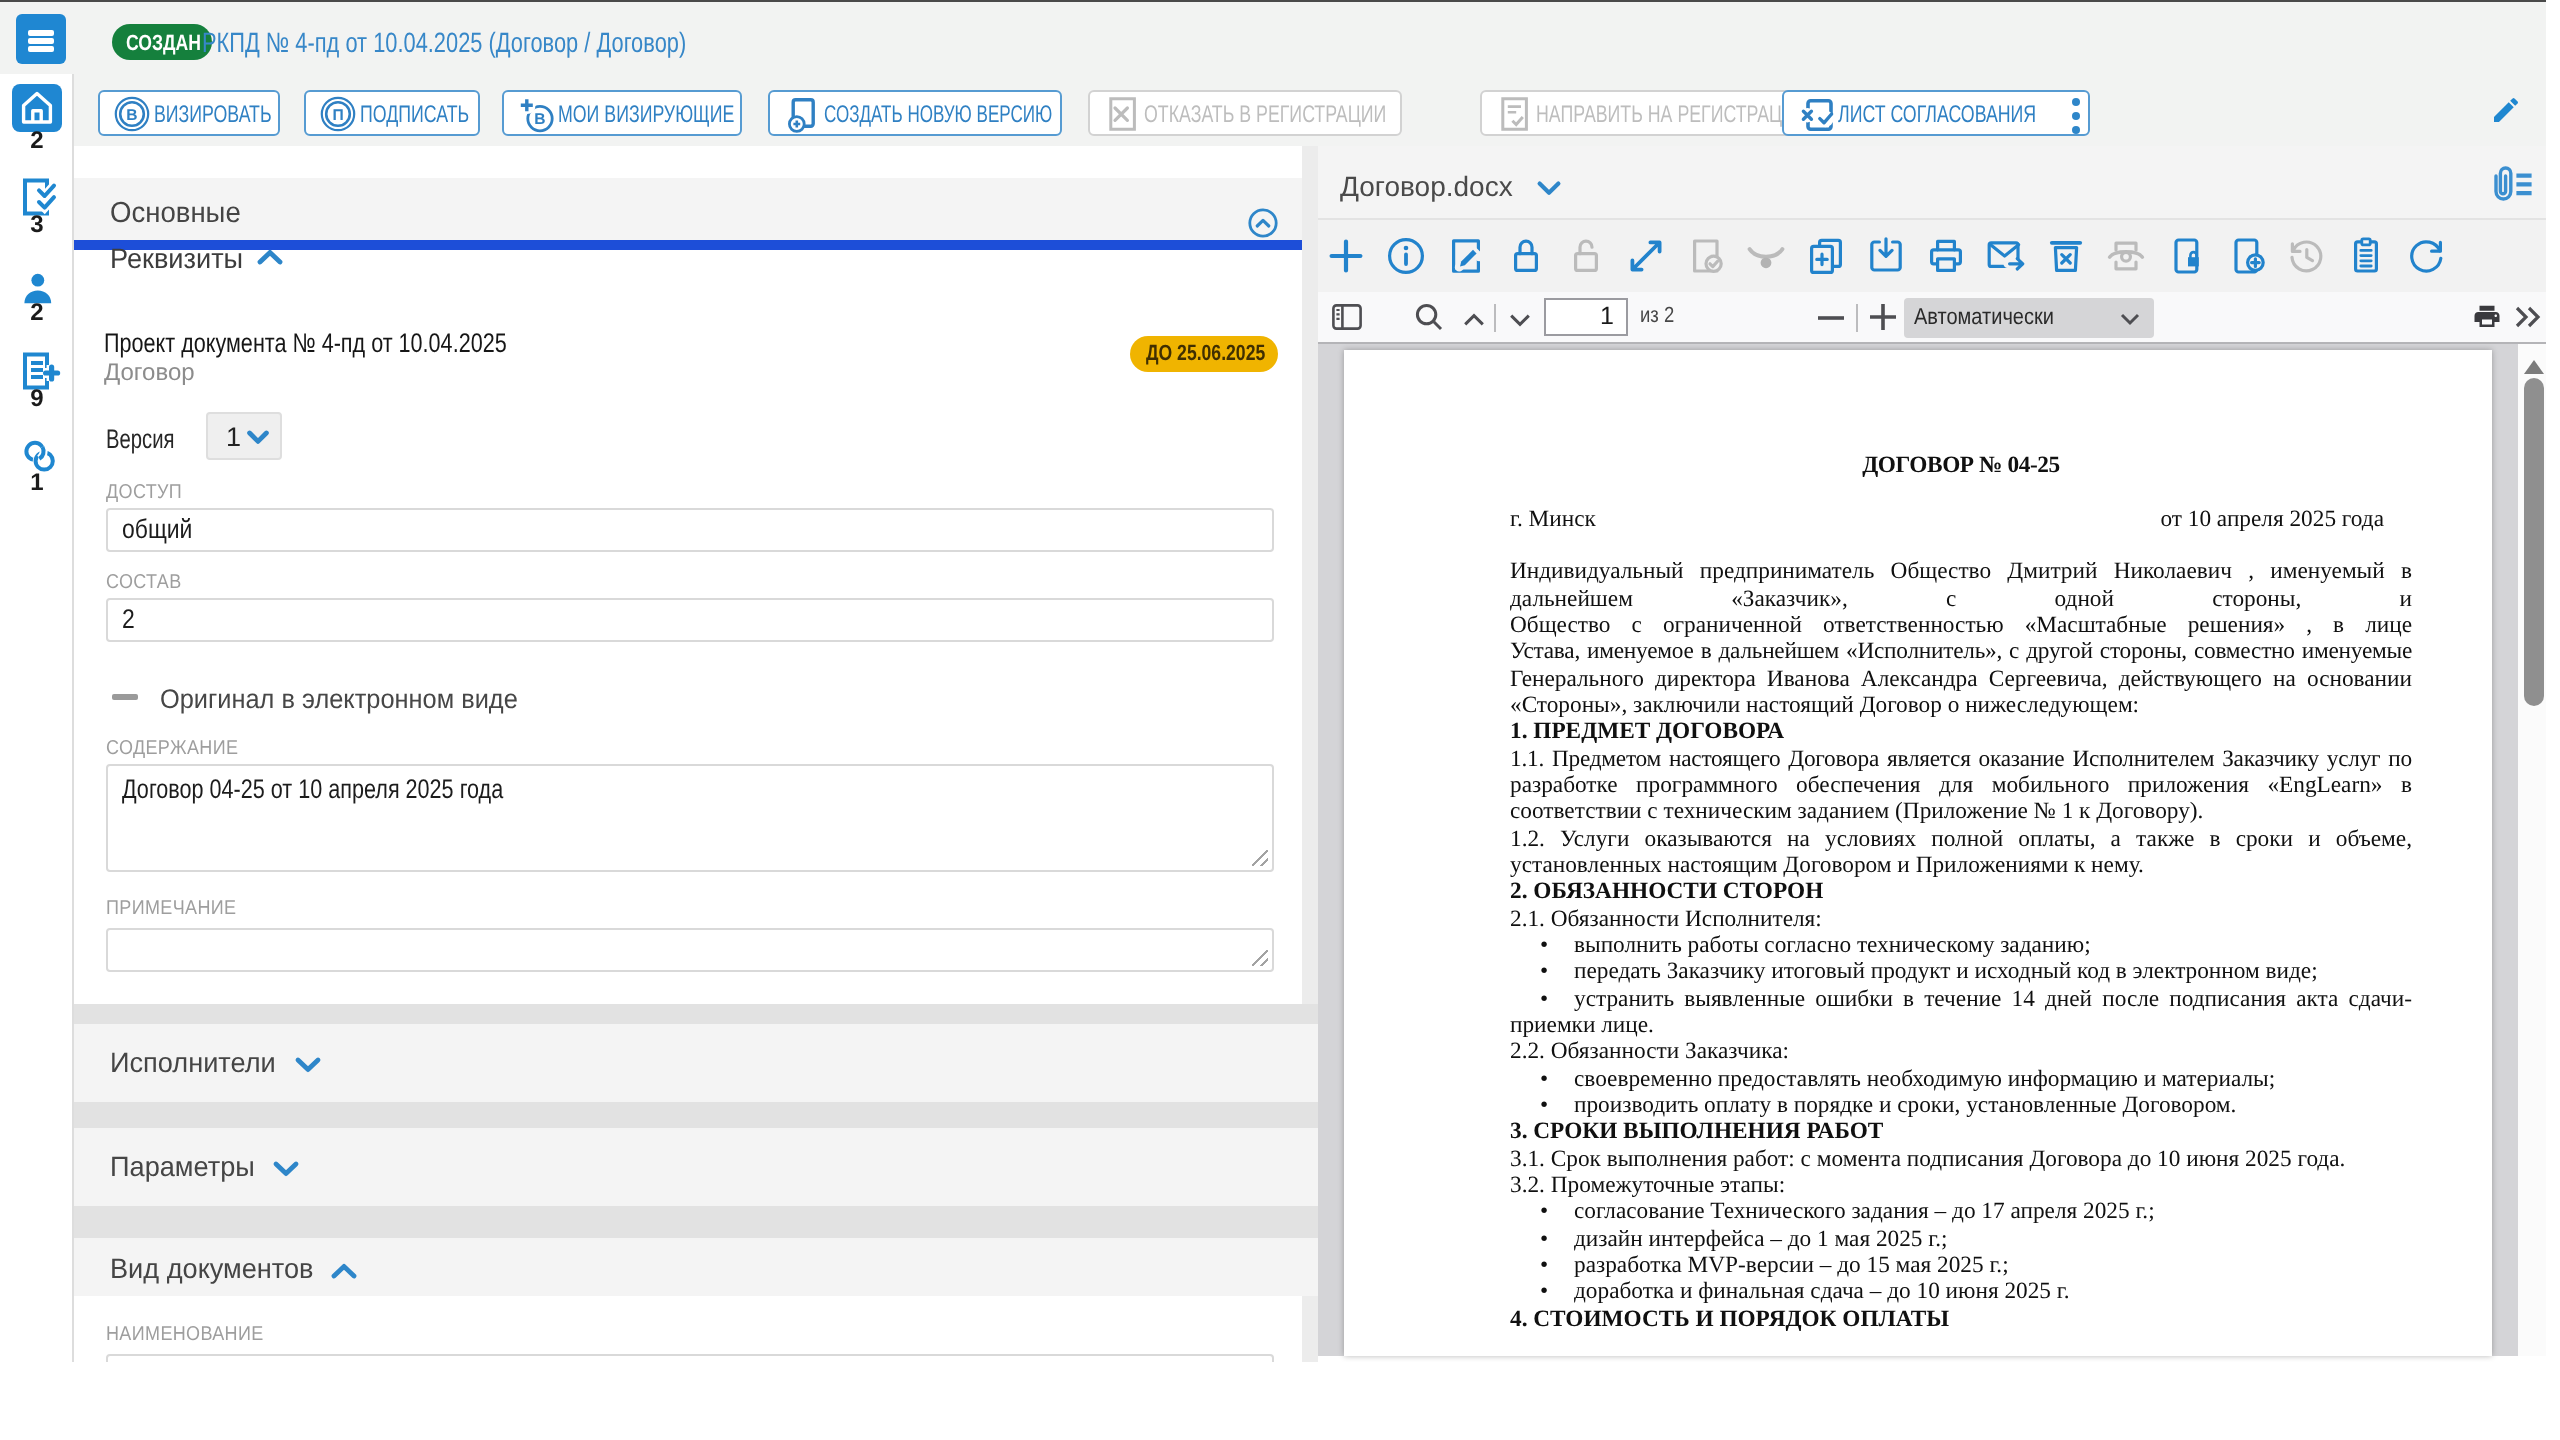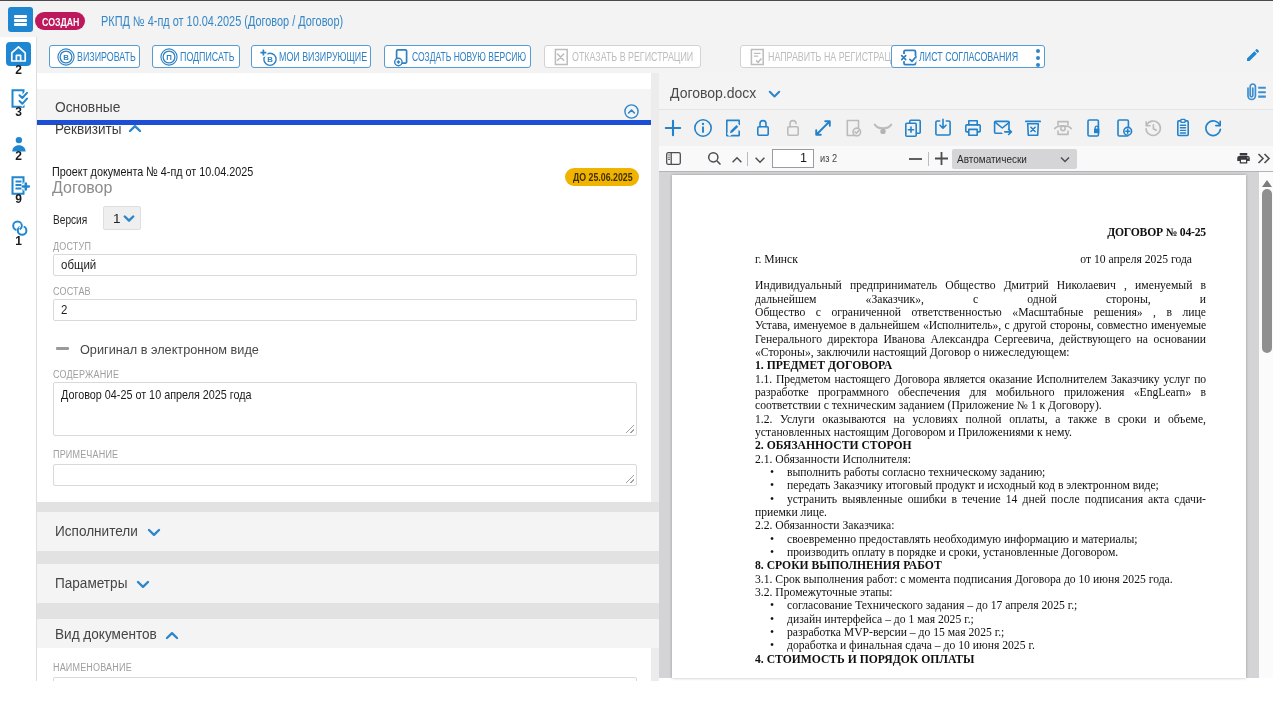--- a/index.html
+++ b/index.html
@@ -3,21 +3,21 @@
 <style>
 *{margin:0;padding:0;box-sizing:border-box}
 html,body{width:1280px;height:720px;background:#fff;font-family:"Liberation Sans",sans-serif;-webkit-font-smoothing:antialiased}
 #app{position:absolute;left:0;top:0;width:1273px;height:681px;background:#fff;overflow:hidden}
 .abs{position:absolute}
 
 #topline{position:absolute;left:0;top:0;width:1273px;height:1px;background:#4a4a4a}
 #topbar{position:absolute;left:0;top:1px;width:1273px;height:36px;background:#f2f3f2}
 #burger{position:absolute;left:8px;top:6px;width:25px;height:25px;background:#1f87d2;border-radius:3px}
 #burger i{position:absolute;left:6px;width:13px;height:2.5px;background:#fff;border-radius:1px}
-#badge{position:absolute;left:35px;top:11px;width:50px;height:18px;border-radius:9px;background:#be185d}
+#badge{position:absolute;left:56px;top:11px;width:50px;height:18px;border-radius:9px;background:#15803d}
 #badge span{position:absolute;left:7px;top:4px;font-size:11px;line-height:12px;font-weight:bold;color:#fff;transform:scaleX(.8);transform-origin:0 50%;white-space:nowrap}
 #title{position:absolute;left:101px;top:12px;font-size:14px;color:#3787c8;transform:scaleX(.78);transform-origin:0 50%;white-space:nowrap}
 
 #toolbar{position:absolute;left:0;top:37px;width:1273px;height:36px;background:#f2f3f2}
 .tbtn{position:absolute;top:8px;height:23px;background:#fff;border:1px solid #569bd2;border-radius:3px;color:#2f80c3}
 .tbtn svg{position:absolute;left:7px;top:2px}
 .tbtn span{position:absolute;left:27px;top:5px;font-size:12px;line-height:12px;transform:scaleX(.74);transform-origin:0 50%;white-space:nowrap}
 .tbtn.dis{border-color:#d2d2d2;color:#bdbdbd}
 
 #sidebar{position:absolute;left:0;top:37px;width:37px;height:644px;background:#fff;border-right:1px solid #ddd}
@@ -43,21 +43,21 @@
 #pdfbar{position:absolute;left:0;top:73px;width:614px;height:26px;background:#f9f9fa;border-bottom:1px solid #b4b4b7}
 #viewer{position:absolute;left:0;top:99px;width:614px;height:506px;background:#d4d4d7}
 #page{position:absolute;left:13px;top:3px;width:574px;height:503px;background:#fff;box-shadow:0 0 3px rgba(0,0,0,.28)}
 #vscroll{position:absolute;left:600px;top:0;width:14px;height:506px;background:#fbfbfb}
 #vthumb{position:absolute;left:3px;top:17px;width:10px;height:164px;background:#8f8f8f;border-radius:5px}
 #varr{position:absolute;left:3px;top:8px;width:0;height:0;border-left:5px solid transparent;border-right:5px solid transparent;border-bottom:7px solid #7c7c7c}
 
 #doc{position:absolute;left:83px;top:51px;width:451px;font-family:"Liberation Serif",serif;font-size:11.65px;color:#101010}
 #doc div{height:13.33px;line-height:13.34px;overflow:visible;white-space:nowrap}
 #doc .j{text-align:justify;text-align-last:justify;white-space:normal}
-#doc .c{text-align:right;font-weight:bold;letter-spacing:-.2px}
+#doc .c{text-align:center;font-weight:bold;letter-spacing:-.2px}
 #doc .b{font-weight:bold}
 #doc .t1{letter-spacing:-.12px}
 #doc .bu{padding-left:15px}
 #doc .bu .d{display:inline-block;width:17px}
 #doc .two{display:flex;justify-content:space-between;padding-right:14px}
 </style></head>
 <body>
 <div id="app">
 <div id="topline"></div>
 <div id="topbar">
@@ -183,21 +183,21 @@
     <svg style="position:absolute;left:587px;top:15px" width="15" height="15" viewBox="0 0 15 15">
           <circle cx="7.5" cy="7.5" r="6.6" fill="none" stroke="#2e86c9" stroke-width="1.4"></circle>
           <path d="M4.6 9 7.5 6.2 10.4 9" fill="none" stroke="#2e86c9" stroke-width="1.6" stroke-linecap="round" stroke-linejoin="round"></path>
         </svg>
   </div>
   <div class="abs sx" style="left:18px;top:48px;font-size:14px;color:#3d3d3d;transform:scaleX(.97)">Реквизиты</div>
   <svg style="position:absolute;left:91px;top:51px" width="14" height="9" viewBox="0 0 14 9">
         <path d="M2 7 7 2.2 12 7" fill="none" stroke="#2e86c9" stroke-width="2.4" stroke-linecap="round" stroke-linejoin="round"></path>
       </svg>
   <div class="abs sx" style="left:15px;top:91px;font-size:13.5px;color:#161616;transform:scaleX(.8)">Проект документа № 4-пд от 10.04.2025</div>
-  <div class="abs sx" style="left:15px;top:106px;font-size:16px;color:#8c8c8c">Договор</div>
+  <div class="abs sx" style="left:15px;top:106px;font-size:12px;color:#8c8c8c">Договор</div>
   <div class="abs" style="left:528px;top:95px;width:74px;height:18px;background:#f0b400;border-radius:10px">
     <span class="sx" style="position:absolute;left:8px;top:4px;font-size:11px;line-height:11px;font-weight:bold;color:#402f00;transform:scaleX(.8)">ДО 25.06.2025</span>
   </div>
   <div class="abs sx" style="left:16px;top:139px;font-size:13.5px;color:#262626;transform:scaleX(.75)">Версия</div>
   <div class="abs" style="left:66px;top:133px;width:38px;height:24px;background:#efefef;border:1px solid #dedede;border-radius:2px">
     <span class="abs" style="left:9px;top:4px;font-size:13.5px;color:#222">1</span>
     <svg style="position:absolute;right:5px;top:8px" width="12" height="8" viewBox="0 0 12 8">
           <path d="M1.8 1.5 6 5.7 10.2 1.5" fill="none" stroke="#2e86c9" stroke-width="2.4" stroke-linecap="round" stroke-linejoin="round"></path>
         </svg>
   </div>
@@ -399,21 +399,21 @@
         <div>установленных настоящим Договором и Приложениями к нему.</div>
         <div class="b">2. ОБЯЗАННОСТИ СТОРОН</div>
         <div>2.1. Обязанности Исполнителя:</div>
         <div class="bu"><span class="d">•</span>выполнить работы согласно техническому заданию;</div>
         <div class="bu"><span class="d">•</span>передать Заказчику итоговый продукт и исходный код в электронном виде;</div>
         <div class="bu j"><span class="d">•</span>устранить выявленные ошибки в течение 14 дней после подписания акта сдачи-</div>
         <div>приемки лице.</div>
         <div>2.2. Обязанности Заказчика:</div>
         <div class="bu"><span class="d">•</span>своевременно предоставлять необходимую информацию и материалы;</div>
         <div class="bu"><span class="d">•</span>производить оплату в порядке и сроки, установленные Договором.</div>
-        <div class="b">8. СРОКИ ВЫПОЛНЕНИЯ РАБОТ</div>
+        <div class="b">3. СРОКИ ВЫПОЛНЕНИЯ РАБОТ</div>
         <div>3.1. Срок выполнения работ: с момента подписания Договора до 10 июня 2025 года.</div>
         <div>3.2. Промежуточные этапы:</div>
         <div class="bu"><span class="d">•</span>согласование Технического задания – до 17 апреля 2025 г.;</div>
         <div class="bu"><span class="d">•</span>дизайн интерфейса – до 1 мая 2025 г.;</div>
         <div class="bu"><span class="d">•</span>разработка MVP-версии – до 15 мая 2025 г.;</div>
         <div class="bu"><span class="d">•</span>доработка и финальная сдача – до 10 июня 2025 г.</div>
         <div class="b">4. СТОИМОСТЬ И ПОРЯДОК ОПЛАТЫ</div>
       </div>
     </div>
     <div id="vscroll">

